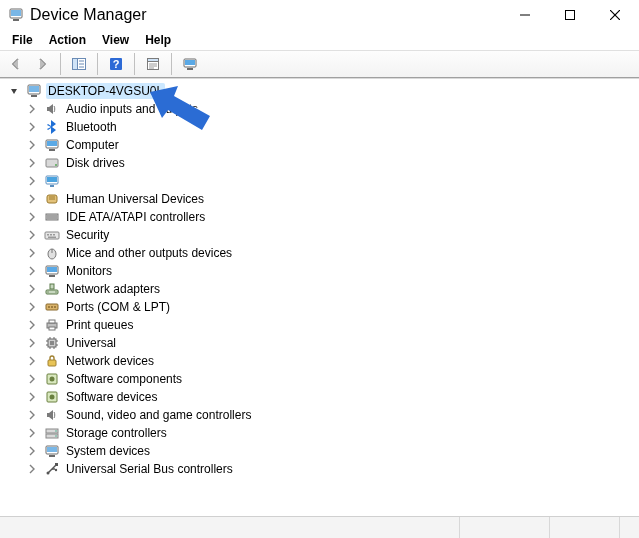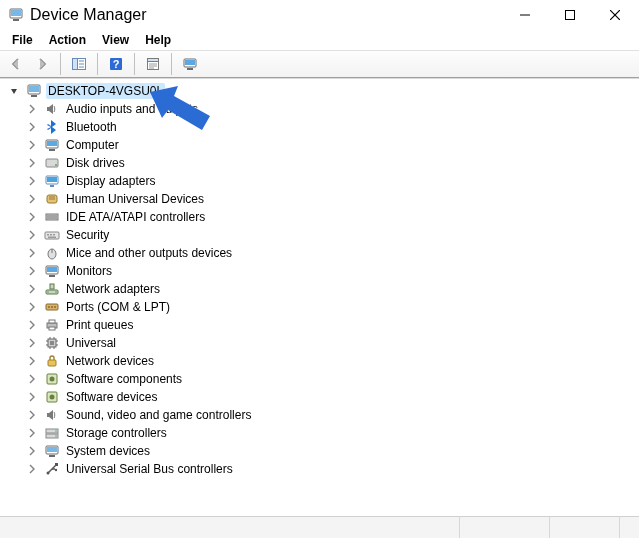--- a/index.html
+++ b/index.html
@@ -215,21 +215,20 @@
             <path d="M3 1 L7 5 L3 9" fill="none" stroke="#808080" stroke-width="1.4"></path>
           </svg>
         </span>
         <span class="node-icon">
           <svg width="16" height="16" viewBox="0 0 16 16">
             <rect x="2" y="3" width="12" height="8" rx="1" fill="#fff" stroke="#5c8fbf"></rect>
             <rect x="3" y="4" width="10" height="5" fill="#4aa3df"></rect>
             <rect x="6" y="12" width="4" height="2" fill="#5c8fbf"></rect>
           </svg>
         </span>
-        <span class="label">Display adapters</span>
       </div>
       <div class="row child-row">
         <span class="chev">
           <svg width="10" height="10" viewBox="0 0 10 10">
             <path d="M3 1 L7 5 L3 9" fill="none" stroke="#808080" stroke-width="1.4"></path>
           </svg>
         </span>
         <span class="node-icon">
           <svg width="16" height="16" viewBox="0 0 16 16">
             <rect x="3" y="4" width="10" height="8" rx="2" fill="#e3c27a" stroke="#9b7a2f"></rect>

